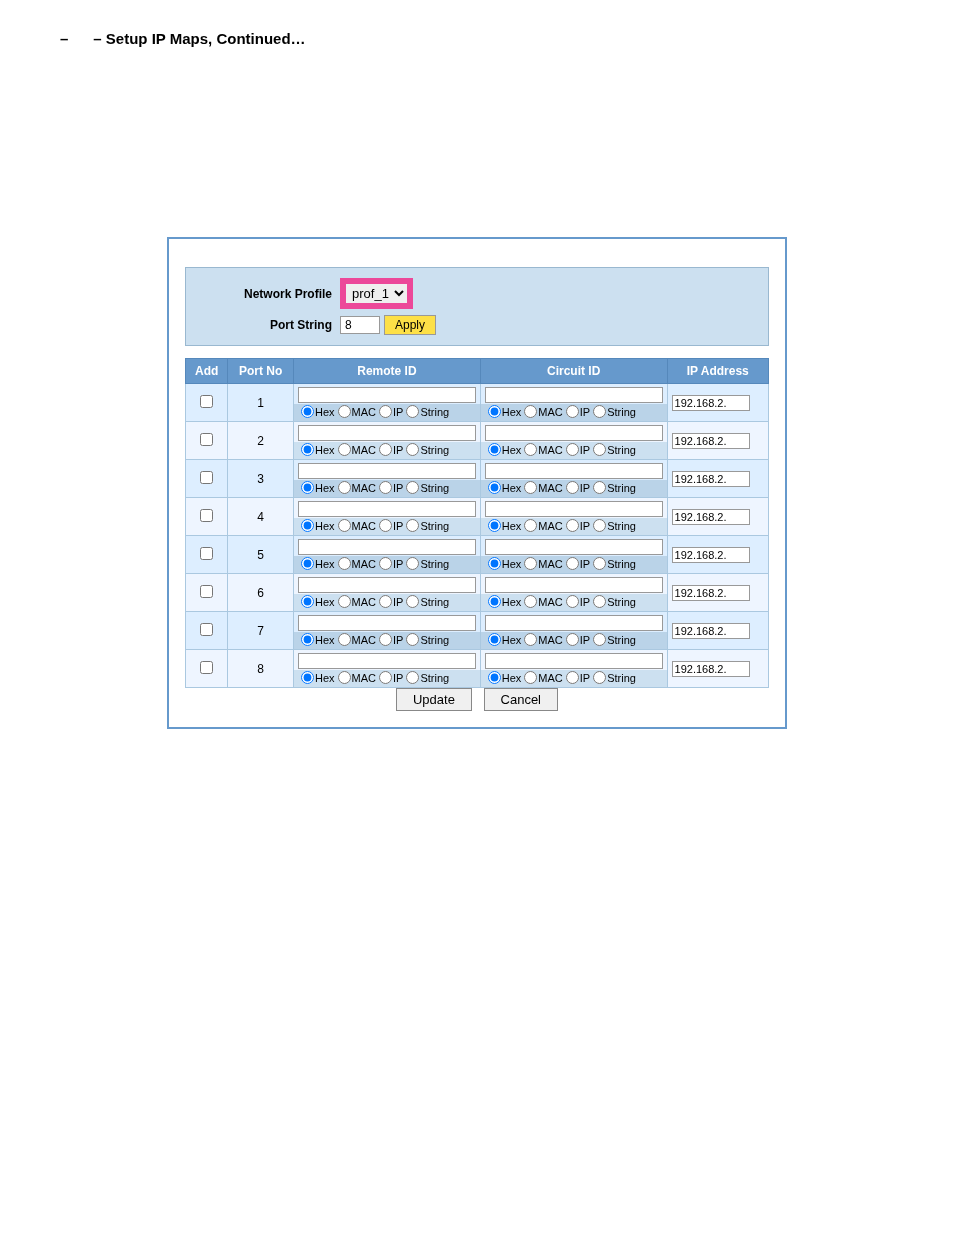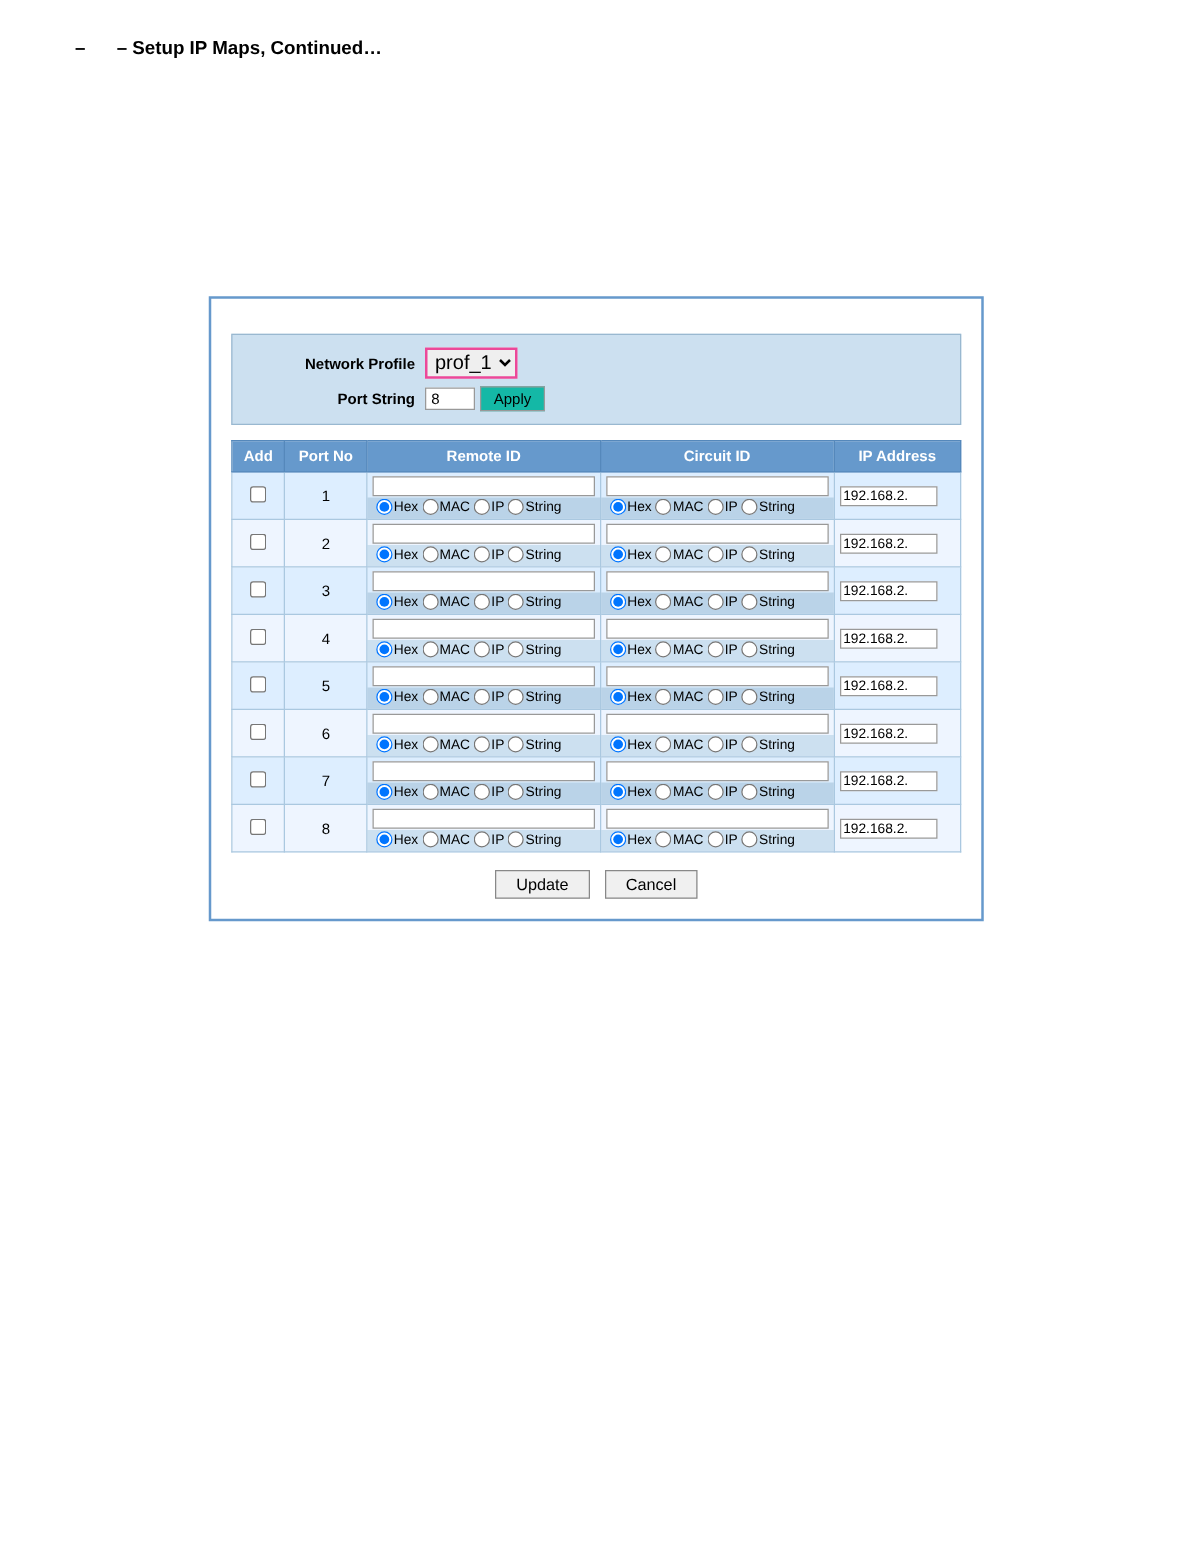--- a/index.html
+++ b/index.html
@@ -72,36 +72,36 @@
     .config-label {
       font-weight: bold;
       color: #000;
       min-width: 130px;
       text-align: right;
       margin-right: 8px;
       font-size: 12px;
     }
 
     .config-row select {
-      font-size: 16px;
+      font-size: 13px;
       padding: 1px 2px;
-      border: 2px solid #ec4899;
+      border: 6px solid #ec4899;
     }
 
     .config-row input[type="text"] {
       font-size: 12px;
       padding: 1px 4px;
       border: 1px solid #999;
       width: 40px;
     }
 
     .config-row button {
       font-size: 12px;
       padding: 2px 10px;
-      background: #14b8a6;
+      background: #fde047;
       border: 1px solid #999;
       cursor: pointer;
       margin-left: 4px;
     }
 
     .radio-group {
       display: flex;
       align-items: center;
       gap: 4px;
       font-size: 12px;
@@ -180,21 +180,20 @@
 
     .ip-input {
       width: 78px;
       border: 1px solid #999;
       font-size: 11px;
       padding: 1px 2px;
     }
 
     .bottom-buttons {
       text-align: center;
-      margin-top: 14px;
     }
 
     .bottom-buttons button {
       font-size: 13px;
       padding: 3px 16px;
       background: #f0f0f0;
       border: 1px solid #888;
       cursor: pointer;
       margin: 0 4px;
     }

